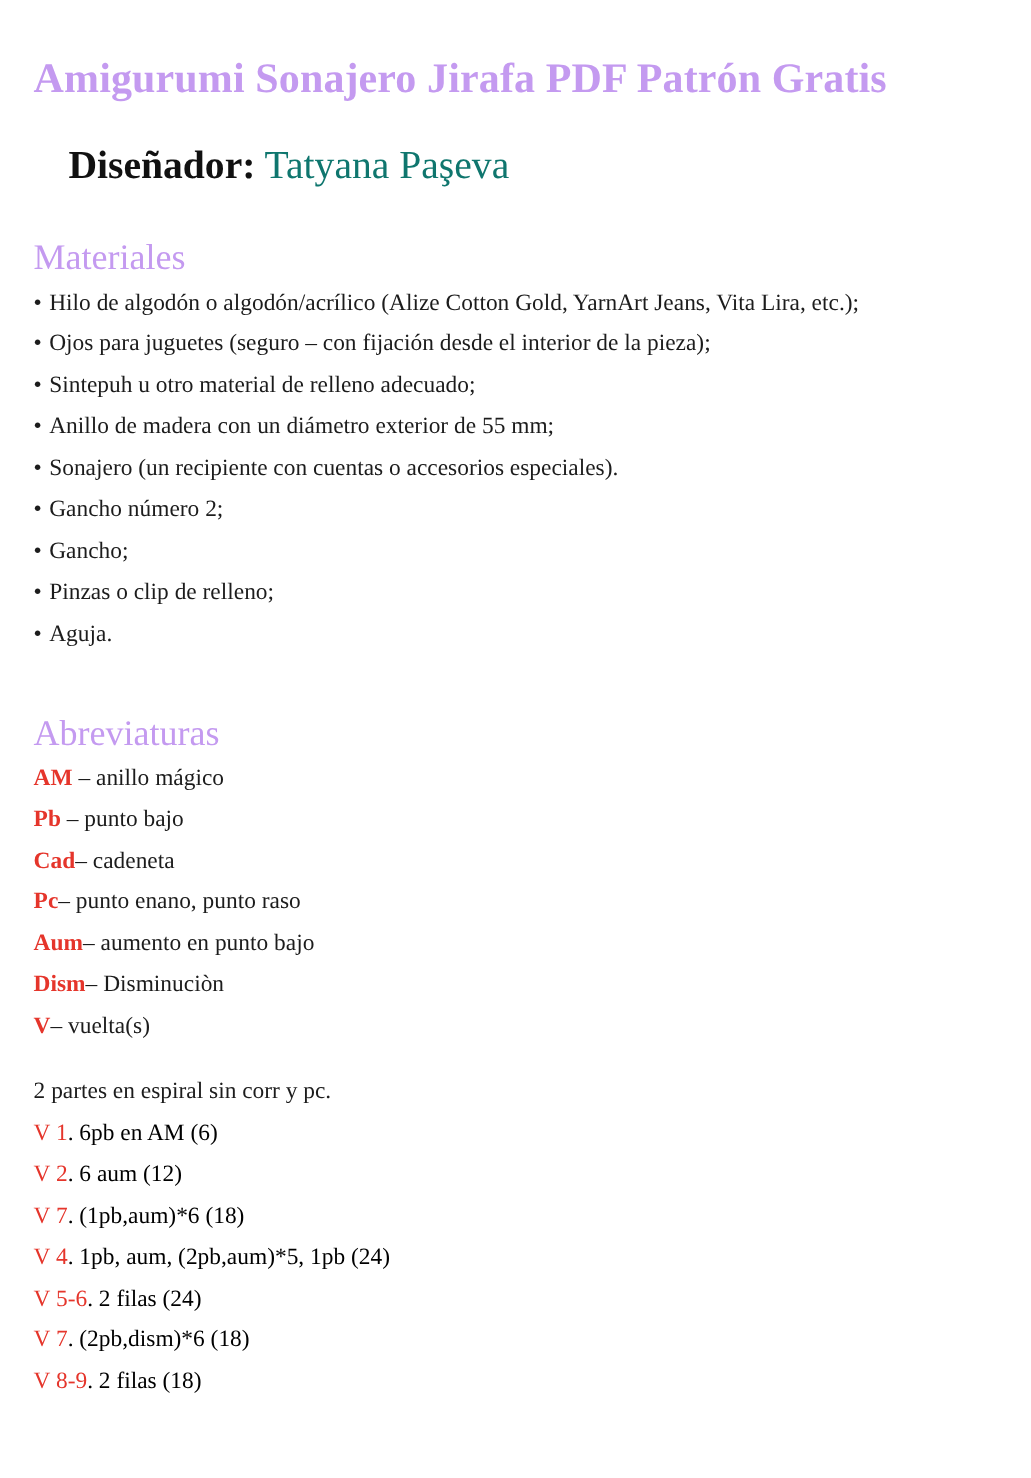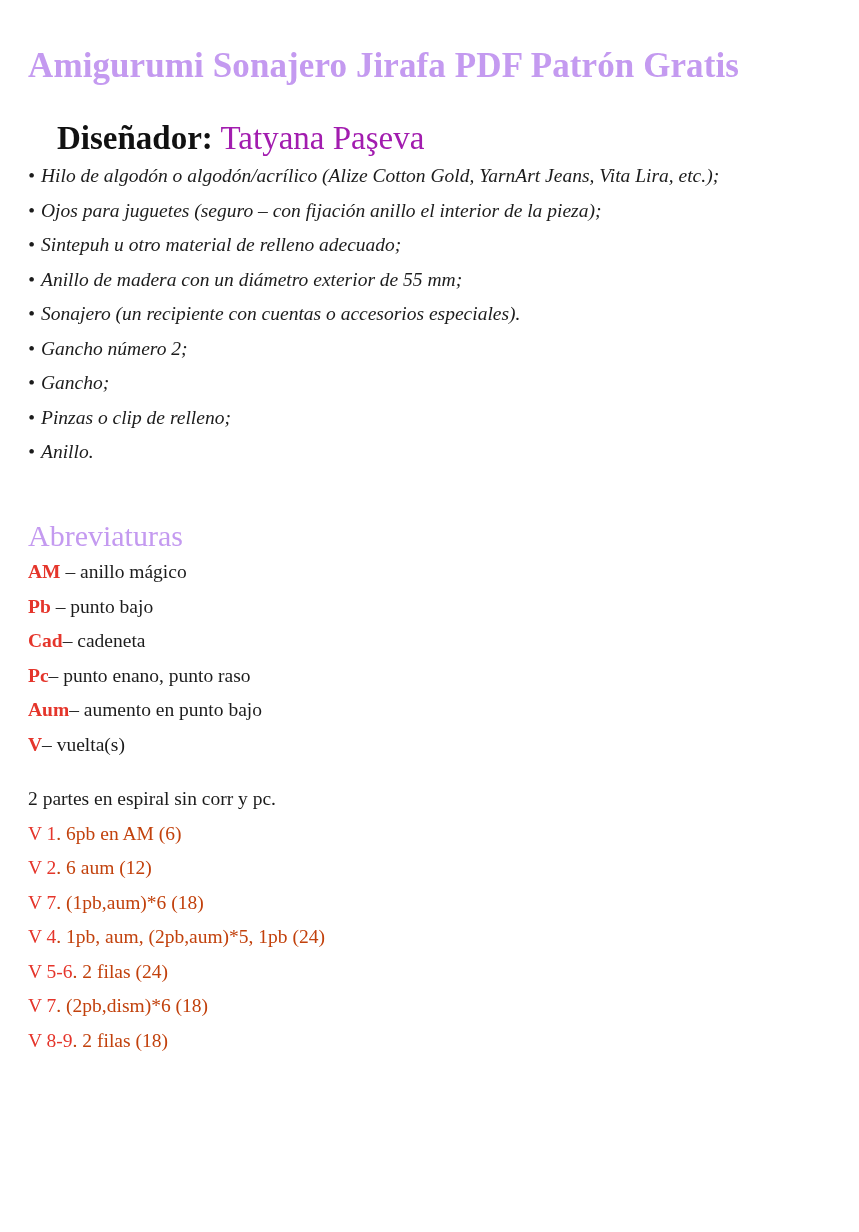--- a/index.html
+++ b/index.html
@@ -49,42 +49,41 @@
     padding-top: 35px;
     white-space: nowrap;
   }
   .designer-label {
     font-weight: 700;
     color: #111111;
     margin-left: 29px;
   }
   .designer-name {
     font-weight: 400;
-    color: #a21caf;
+    color: #0f766e;
   }
 
   
   .section-heading {
     font-size: 30px;
     line-height: 1.15;
     color: #c49af0;
     font-weight: 400;
     margin: 0;
   }
   .heading-materiales { padding-top: 42px; }
   .heading-abreviaturas { padding-top: 42px; }
   .heading-brazos { padding-top: 4px; }
 
   
   .bullet-list {
     list-style: none;
     margin: 0;
     padding: 0;
     padding-top: 10px;
-    font-style: italic;
   }
   .bullet-list li {
     font-size: 19.5px;
     line-height: 1.0;
     color: #1c1c1c;
     padding-bottom: 15px;
     white-space: nowrap;
   }
   .bullet-list li::before {
     content: "\2022";
@@ -136,66 +135,70 @@
     font-size: 19.5px;
     line-height: 1.0;
     padding-bottom: 15px;
     color: #1c1c1c;
     white-space: nowrap;
   }
   .row-label {
     color: #e5352b;
   }
   .row-text {
-    color: #c2410c;
+    color: #000000;
   }
 </style>
 </head>
 <body>
 
 <div class="page">
   <div class="inner">
 
     <h1 class="doc-title">Amigurumi Sonajero Jirafa PDF Patrón Gratis</h1>
 
     <p class="designer-line">
       <span class="designer-label">Diseñador:</span>
       <span class="designer-name">Tatyana Paşeva</span>
     </p>
 
+    <h2 class="section-heading heading-materiales">Materiales</h2>
 
     <ul class="bullet-list">
       <li>Hilo de algodón o algodón/acrílico (Alize Cotton Gold, YarnArt Jeans, Vita Lira, etc.);</li>
-      <li>Ojos para juguetes (seguro – con fijación anillo el interior de la pieza);</li>
+      <li>Ojos para juguetes (seguro – con fijación desde el interior de la pieza);</li>
       <li>Sintepuh u otro material de relleno adecuado;</li>
       <li>Anillo de madera con un diámetro exterior de 55 mm;</li>
       <li>Sonajero (un recipiente con cuentas o accesorios especiales).</li>
       <li>Gancho número 2;</li>
       <li>Gancho;</li>
       <li>Pinzas o clip de relleno;</li>
-      <li>Anillo.</li>
+      <li>Aguja.</li>
     </ul>
 
     <h2 class="section-heading heading-abreviaturas">Abreviaturas</h2>
 
     <ul class="abbrev-list">
       <li>
         <span class="abbrev-key">AM</span><span class="abbrev-def"> – anillo mágico</span>
       </li>
       <li>
         <span class="abbrev-key">Pb</span><span class="abbrev-def"> – punto bajo</span>
       </li>
       <li>
         <span class="abbrev-key">Cad</span><span class="abbrev-def">– cadeneta</span>
       </li>
       <li>
         <span class="abbrev-key">Pc</span><span class="abbrev-def">– punto enano, punto raso</span>
       </li>
       <li>
         <span class="abbrev-key">Aum</span><span class="abbrev-def">– aumento en punto bajo</span>
+      </li>
+      <li>
+        <span class="abbrev-key">Dism</span><span class="abbrev-def">– Disminuciòn</span>
       </li>
       <li>
         <span class="abbrev-key">V</span><span class="abbrev-def">– vuelta(s)</span>
       </li>
     </ul>
 
 
     <p class="brazos-intro">2 partes en espiral sin corr y pc.</p>
 
     <ul class="rows-list">

